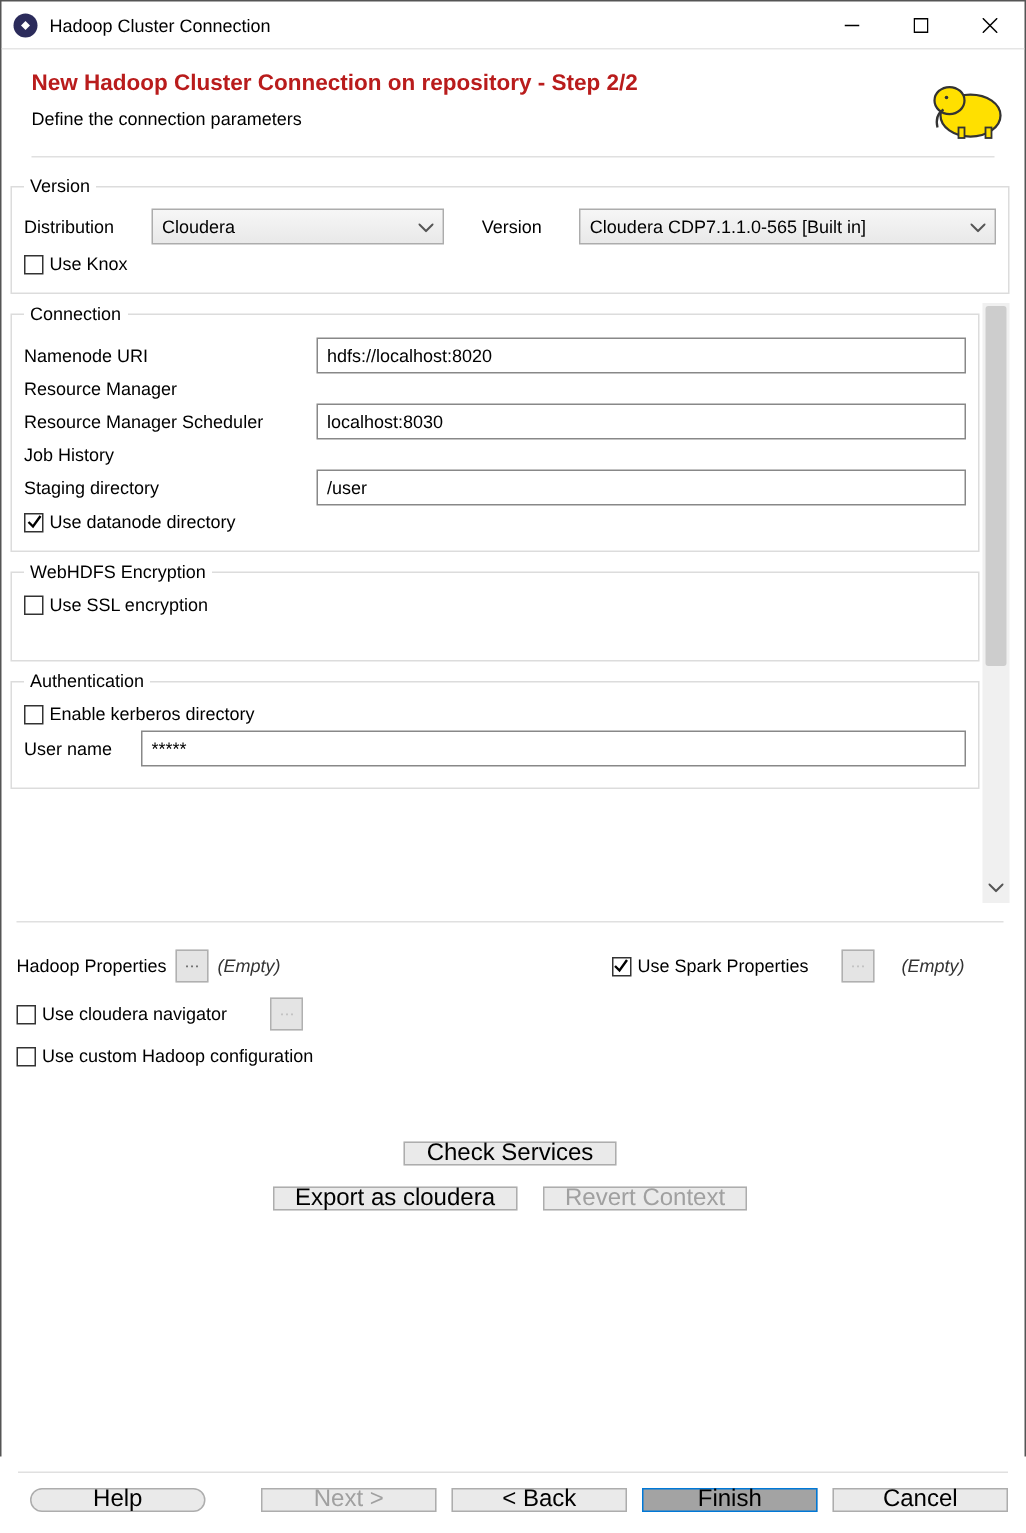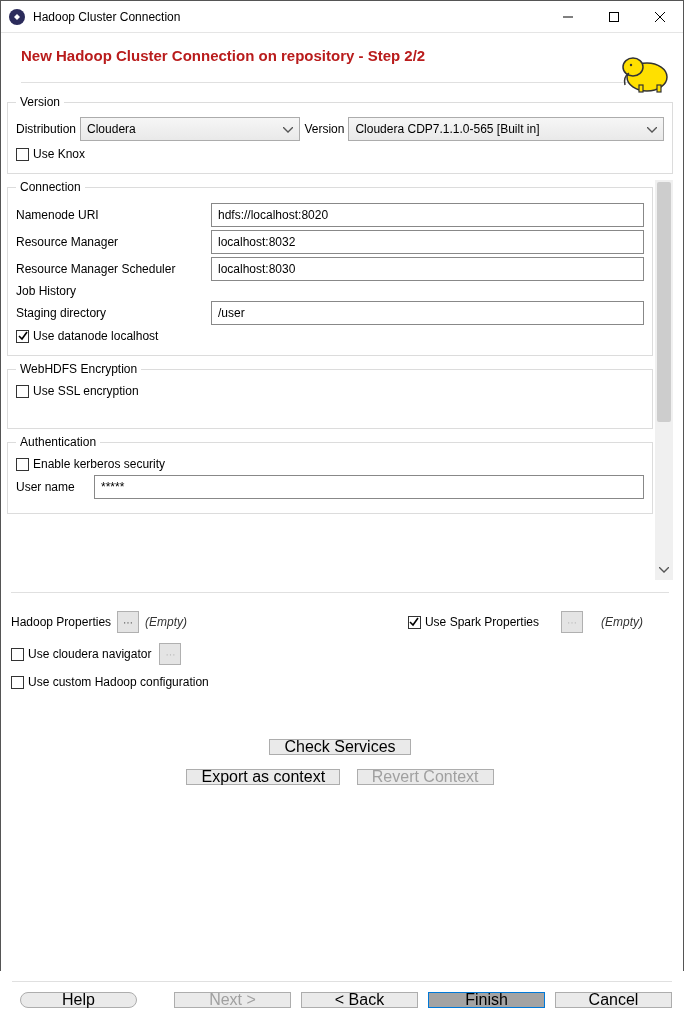--- a/index.html
+++ b/index.html
@@ -22,21 +22,21 @@
   .header .logo { position: absolute; right: 10px; top: 14px; }
 
   .divider { height: 1px; background: #e0e0e0; margin-top: 18px; }
 
   
   .form-area { padding: 6px 10px 0 6px; }
 
   fieldset.grp { border: 1px solid #dcdcdc; margin: 0 0 6px 0; padding: 6px 8px 10px 8px; }
   fieldset.grp > legend { padding: 0 4px; font-size: 12px; color: #000; }
 
-  .row { display: flex; align-items: center; margin: 2px 0; gap: 4px; }
+  .row { display: flex; align-items: center; margin: 2px 0; gap: 25px; }
   .row label { white-space: nowrap; }
 
   .select { flex: 1; height: 24px; border: 1px solid #acacac; background: linear-gradient(#f6f6f6,#e9e9e9); display:flex; align-items:center; padding: 0 22px 0 6px; position: relative; }
   .select .chev { position: absolute; right: 6px; top: 50%; transform: translateY(-50%); }
   .checkbox { display:flex; align-items:center; gap: 4px; }
   .checkbox .box { width: 13px; height: 13px; border:1px solid #333; background:#fff; display:flex; align-items:center; justify-content:center;}
   .checkbox .box svg { width:10px; height:10px; display:none; }
   .checkbox.checked .box svg { display:block; }
 
   
@@ -99,20 +99,21 @@
         <svg viewBox="0 0 10 10">
           <line x1="0" y1="0" x2="10" y2="10" stroke="#000" stroke-width="1"></line>
           <line x1="10" y1="0" x2="0" y2="10" stroke="#000" stroke-width="1"></line>
         </svg>
       </div>
   </div>
 </div>
 
 <div class="header">
   <h1>New Hadoop Cluster Connection on repository - Step 2/2</h1>
+  <div class="sub">Define the connection parameters</div>
   <div class="logo">
     <svg width="56" height="48" viewBox="0 0 56 48">
       <ellipse cx="30" cy="30" rx="20" ry="14" fill="#ffe000" stroke="#333" stroke-width="1.5"></ellipse>
       <ellipse cx="16" cy="20" rx="10" ry="9" fill="#ffe000" stroke="#333" stroke-width="1.5"></ellipse>
       <path d="M12 26 Q6 30 8 38" fill="none" stroke="#333" stroke-width="1.5"></path>
       <circle cx="14" cy="18" r="1.2" fill="#333"></circle>
       <rect x="22" y="38" width="4" height="7" fill="#ffe000" stroke="#333" stroke-width="1.2"></rect>
       <rect x="40" y="38" width="4" height="7" fill="#ffe000" stroke="#333" stroke-width="1.2"></rect>
     </svg>
   </div>
@@ -151,62 +152,61 @@
     <div class="scroll-content">
 
       <fieldset class="grp">
         <legend>Connection</legend>
         <div class="conn-row">
           <span class="lab">Namenode URI</span>
           <input type="text" value="hdfs://localhost:8020" style="">
         </div>
         <div class="conn-row">
           <span class="lab">Resource Manager</span>
-          <input type="text" value="localhost:8032" style="">
         </div>
         <div class="conn-row">
           <span class="lab">Resource Manager Scheduler</span>
           <input type="text" value="localhost:8030" style="">
         </div>
         <div class="conn-row">
           <span class="lab">Job History</span>
         </div>
         <div class="conn-row">
           <span class="lab">Staging directory</span>
           <input type="text" value="/user" style="">
         </div>
         <div class="row" style="margin-top:4px;">
           <span class="checkbox checked">
             <span class="box">
                 <svg viewBox="0 0 10 10">
                   <path d="M1 5 L4 8 L9 1" fill="none" stroke="#000" stroke-width="1.6"></path>
                 </svg>
               </span>
-            <span>Use datanode localhost</span>
+            <span>Use datanode directory</span>
           </span>
         </div>
       </fieldset>
 
       <fieldset class="grp">
         <legend>WebHDFS Encryption</legend>
         <div class="row">
           <span class="checkbox">
             <span class="box"></span>
             <span>Use SSL encryption</span>
           </span>
         </div>
         <div style="height:18px"></div>
       </fieldset>
 
       <fieldset class="grp">
         <legend>Authentication</legend>
         <div class="row">
           <span class="checkbox">
             <span class="box"></span>
-            <span>Enable kerberos security</span>
+            <span>Enable kerberos directory</span>
           </span>
         </div>
         <div class="auth-row">
           <span class="lab">User name</span>
           <input type="text" value="*****" style="">
         </div>
       </fieldset>
 
     </div>
     <div class="scrollbar">
@@ -253,21 +253,21 @@
     <div class="row" style="margin:10px 0;">
       <span class="checkbox">
         <span class="box"></span>
         <span>Use custom Hadoop configuration</span>
       </span>
     </div>
 
     <div class="center-buttons">
       <span class="btn">Check Services</span>
       <div style="height:14px"></div>
-      <span class="btn">Export as context</span>
+      <span class="btn">Export as cloudera</span>
       <span style="display:inline-block;width:10px"></span>
       <span class="btn disabled">Revert Context</span>
     </div>
   </div>
 </div>
 
 <div class="footer">
   <div style="height:1px;background:#e0e0e0;margin-bottom:10px;"></div>
   <div class="btns">
     <span class="btn wide">Help</span>

